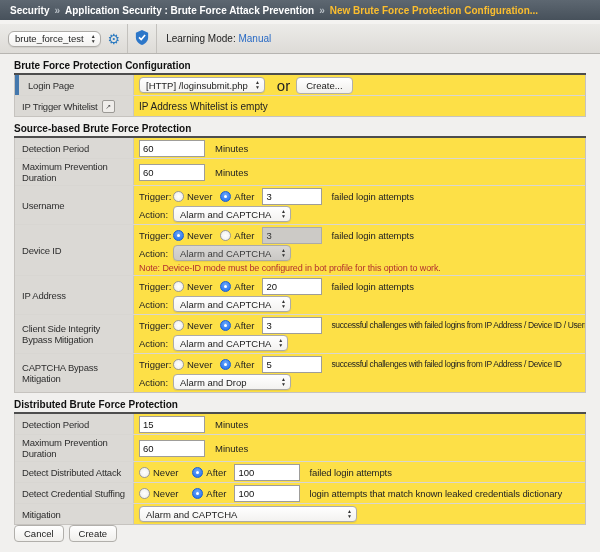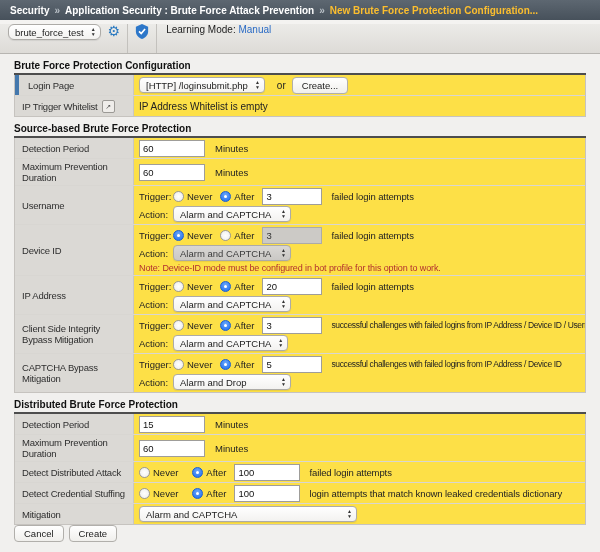--- a/index.html
+++ b/index.html
@@ -13,21 +13,21 @@
   .hdr {
     height:20px; display:flex; align-items:center; padding:0 10px;
     background:linear-gradient(#5d6771,#47515b);
     color:#fff; font-weight:bold; font-size:10px; white-space:nowrap;
   }
   .hdr .sep { color:#b9c0c7; margin:0 5px; }
   .hdr .cur { color:#fcbe2e; }
   .gap4 { height:4px; background:#f4f3f1; }
   
   .tbar {
-    height:29px; display:flex; padding:0 8px;
+    height:29px; display:flex; align-items:center; padding:0 8px;
     background:linear-gradient(#ecebe8,#dddbd7);
     border-bottom:1px solid #b7b5b1;
   }
   .vsep { width:1px; align-self:stretch; background:#c3c1bd; margin:0 7px; }
   .gear { font-size:14px; color:#2b7ac0; line-height:14px; cursor:default; margin-left:7px; }
   .learn { margin-left:2px; font-size:10px; }
   .learn .lk { color:#2a6bc5; }
   
   .select {
     display:inline-flex; align-items:center; height:16px; box-sizing:border-box;
@@ -103,21 +103,21 @@
   .sfx.long { font-size:8.5px; letter-spacing:-0.35px; }
   .unit { margin-left:10px; font-size:9.5px; }
   .note { height:12px; line-height:12px; color:#b22f2f; font-size:9px; letter-spacing:-0.1px; white-space:nowrap; }
   .popico {
     width:11px; height:11px; flex:none; margin-left:4px;
     border:1px solid #9b9995; border-radius:2px; background:#efedea;
     display:inline-flex; align-items:center; justify-content:center;
     font-size:7px; color:#555; line-height:1;
   }
   .popico::after { content:"↗"; }
-  .orw { margin:10px 6px; font-size:10px; }
+  .orw { margin:10px 6px; font-size:15px; }
   .mr6 { margin-right:6px; }
   .ftr { margin:0 14px 0; display:flex; gap:5px;text-align:right; }
   .shield { display:inline-block; }
 </style>
 </head>
 <body>
 
 <div class="hdr">
   <span>Security</span>
   <span class="sep">»</span>

